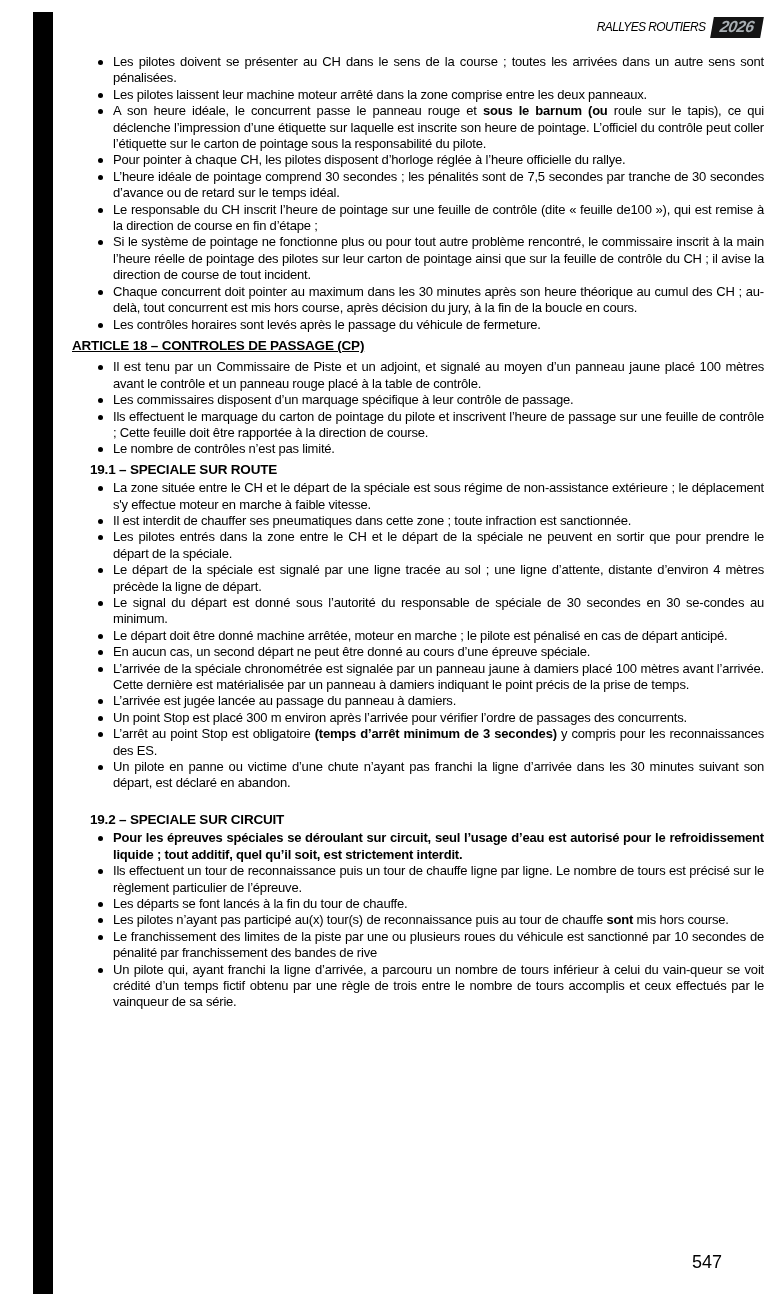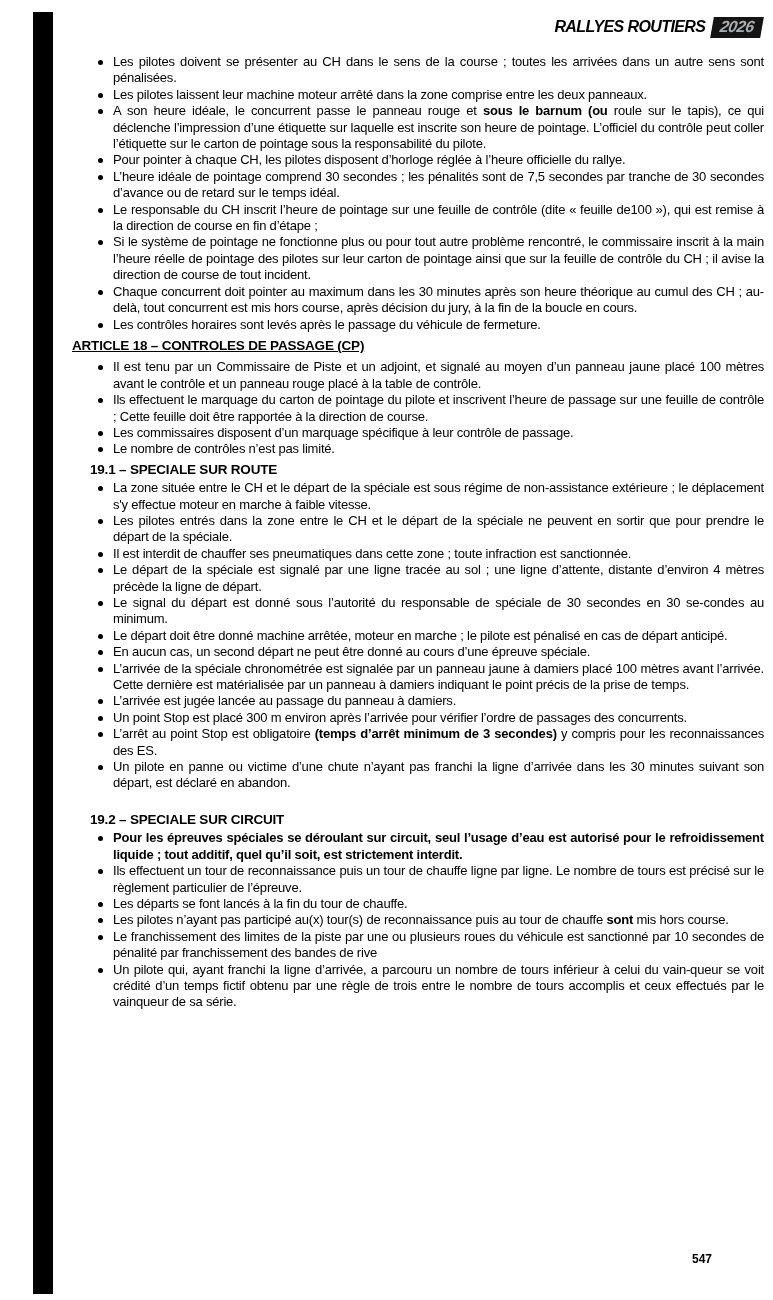--- a/index.html
+++ b/index.html
@@ -18,22 +18,22 @@
   }
   .content {
     position:absolute; left:72px; top:14px;
     width:692px;
   }
   .header-row {
     display:flex; justify-content:flex-end; align-items:center;
     height:26px; margin-bottom:14px; padding-right:2px;
   }
   .brand {
-    font-weight:bold; font-style:italic;
-    font-size:16px; letter-spacing:-0.6px;
+    font-weight:normal; font-style:italic;
+    font-size:12px; letter-spacing:-0.6px;
     white-space:nowrap;
   }
   .year-box {
     display:inline-block; background:#141414;
     margin-left:7px; padding:1px 8px 2px 8px;
     transform:skewX(-10deg);
   }
   .year {
     display:inline-block; font-weight:bold; font-style:italic;
     font-size:16px; color:#a8aeb2; letter-spacing:-0.5px;
@@ -56,21 +56,21 @@
     text-decoration:underline;
     margin:5px 0 5px 0; letter-spacing:-0.2px;
   }
   h3.subsection-title {
     font-size:13.5px; font-weight:bold;
     margin:20px 0 2px 18px; letter-spacing:-0.2px;
   }
   h3.subsection-title.first { margin-top:4px; }
   .page-number {
     position:absolute; left:692px; top:1252px;
-    font-size:12px; letter-spacing:0;font-weight:bold;
+    font-size:18px; letter-spacing:0;
   }
 </style>
 </head>
 <body>
 
 <div class="page">
   <div class="side-bar"></div>
 
   <div class="content">
     <div class="header-row">
@@ -87,29 +87,29 @@
           <li><span>L’heure idéale de pointage comprend 30 secondes ; les pénalités sont de 7,5 secondes par tranche de 30 secondes d’avance ou de retard sur le temps idéal.</span></li>
           <li><span>Le responsable du CH inscrit l’heure de pointage sur une feuille de contrôle (dite « feuille de100 »), qui est remise à la direction de course en fin d’étape ;</span></li>
           <li><span>Si le système de pointage ne fonctionne plus ou pour tout autre problème rencontré, le commissaire inscrit à la main l’heure réelle de pointage des pilotes sur leur carton de pointage ainsi que sur la feuille de contrôle du CH ; il avise la direction de course de tout incident.</span></li>
           <li><span>Chaque concurrent doit pointer au maximum dans les 30 minutes après son heure théorique au cumul des CH ; au-delà, tout concurrent est mis hors course, après décision du jury, à la fin de la boucle en cours.</span></li>
           <li><span>Les contrôles horaires sont levés après le passage du véhicule de fermeture.</span></li>
         </ul>
       <div id="articles">
           <h2 class="article-title">ARTICLE 18 – CONTROLES DE PASSAGE (CP)</h2>
           <ul class="bullets">
             <li><span>Il est tenu par un Commissaire de Piste et un adjoint, et signalé au moyen d’un panneau jaune placé 100 mètres avant le contrôle et un panneau rouge placé à la table de contrôle.</span></li>
+            <li><span>Les commissaires disposent d’un marquage spécifique à leur contrôle de passage.</span></li>
             <li><span>Ils effectuent le marquage du carton de pointage du pilote et inscrivent l’heure de passage sur une feuille de contrôle ; Cette feuille doit être rapportée à la direction de course.</span></li>
-            <li><span>Les commissaires disposent d’un marquage spécifique à leur contrôle de passage.</span></li>
             <li><span>Le nombre de contrôles n’est pas limité.</span></li>
           </ul>
           <h3 class="subsection-title first">19.1 – SPECIALE SUR ROUTE</h3>
           <ul class="bullets">
             <li><span>La zone située entre le CH et le départ de la spéciale est sous régime de non-assistance extérieure ; le déplacement s'y effectue moteur en marche à faible vitesse.</span></li>
+            <li><span>Il est interdit de chauffer ses pneumatiques dans cette zone ; toute infraction est sanctionnée.</span></li>
             <li><span>Les pilotes entrés dans la zone entre le CH et le départ de la spéciale ne peuvent en sortir que pour prendre le départ de la spéciale.</span></li>
-            <li><span>Il est interdit de chauffer ses pneumatiques dans cette zone ; toute infraction est sanctionnée.</span></li>
             <li><span>Le départ de la spéciale est signalé par une ligne tracée au sol ; une ligne d’attente, distante d’environ 4 mètres précède la ligne de départ.</span></li>
             <li><span>Le signal du départ est donné sous l’autorité du responsable de spéciale de 30 secondes en 30 se-condes au minimum.</span></li>
             <li><span>Le départ doit être donné machine arrêtée, moteur en marche ; le pilote est pénalisé en cas de départ anticipé.</span></li>
             <li><span>En aucun cas, un second départ ne peut être donné au cours d’une épreuve spéciale.</span></li>
             <li><span>L’arrivée de la spéciale chronométrée est signalée par un panneau jaune à damiers placé 100 mètres avant l’arrivée. Cette dernière est matérialisée par un panneau à damiers indiquant le point précis de la prise de temps.</span></li>
             <li><span>L’arrivée est jugée lancée au passage du panneau à damiers.</span></li>
             <li><span>Un point Stop est placé 300 m environ après l’arrivée pour vérifier l’ordre de passages des concurrents.</span></li>
             <li><span>L’arrêt au point Stop est obligatoire </span><span class="b">(temps d’arrêt minimum de 3 secondes)</span><span> y compris pour les reconnaissances des ES.</span></li>
             <li><span>Un pilote en panne ou victime d’une chute n’ayant pas franchi la ligne d’arrivée dans les 30 minutes suivant son départ, est déclaré en abandon.</span></li>
           </ul>

